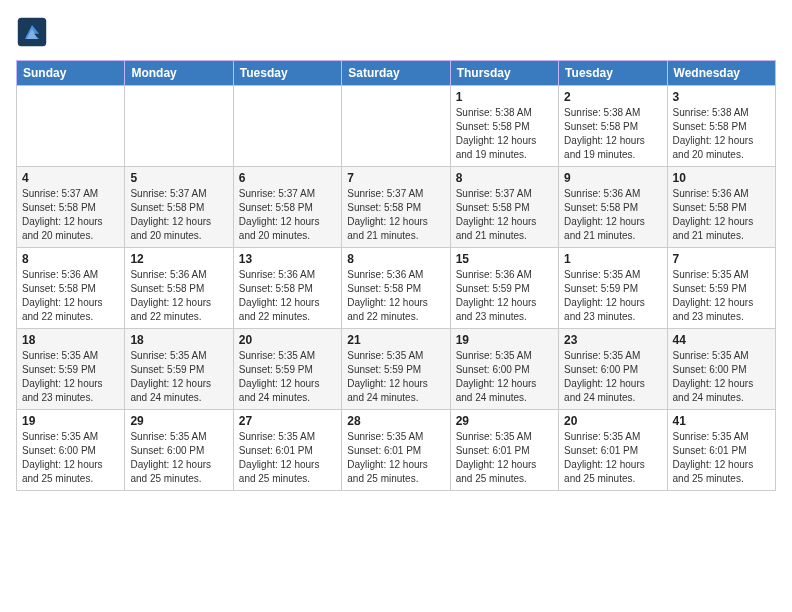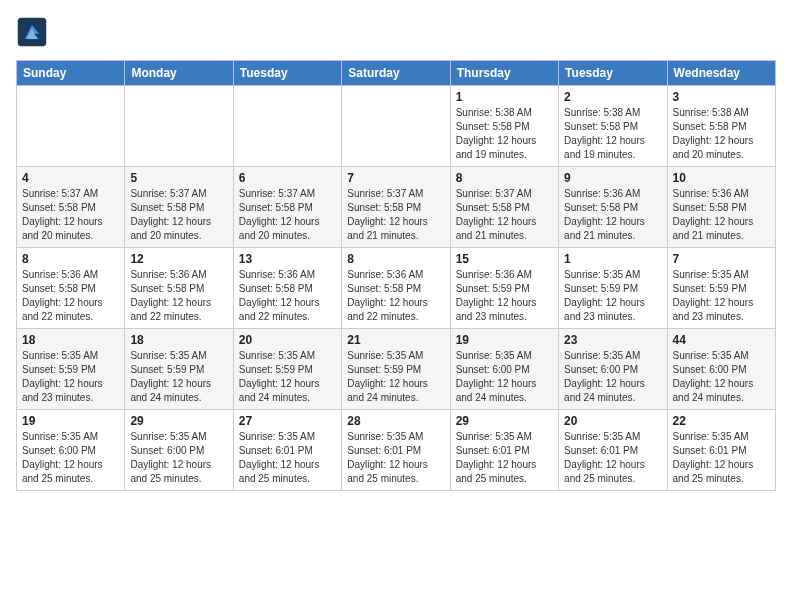--- a/index.html
+++ b/index.html
@@ -340,21 +340,21 @@
 and 25 minutes.</div>
         </td>
         <td>
           <span class="day-number">20</span>
           <div class="day-info" style="white-space: pre-line;">Sunrise: 5:35 AM
 Sunset: 6:01 PM
 Daylight: 12 hours
 and 25 minutes.</div>
         </td>
         <td>
-          <span class="day-number">22</span>
+          <span class="day-number">41</span>
           <div class="day-info" style="white-space: pre-line;">Sunrise: 5:35 AM
 Sunset: 6:01 PM
 Daylight: 12 hours
 and 25 minutes.</div>
         </td>
       </tr>
     </tbody>
 </table>
 
 </body></html>

